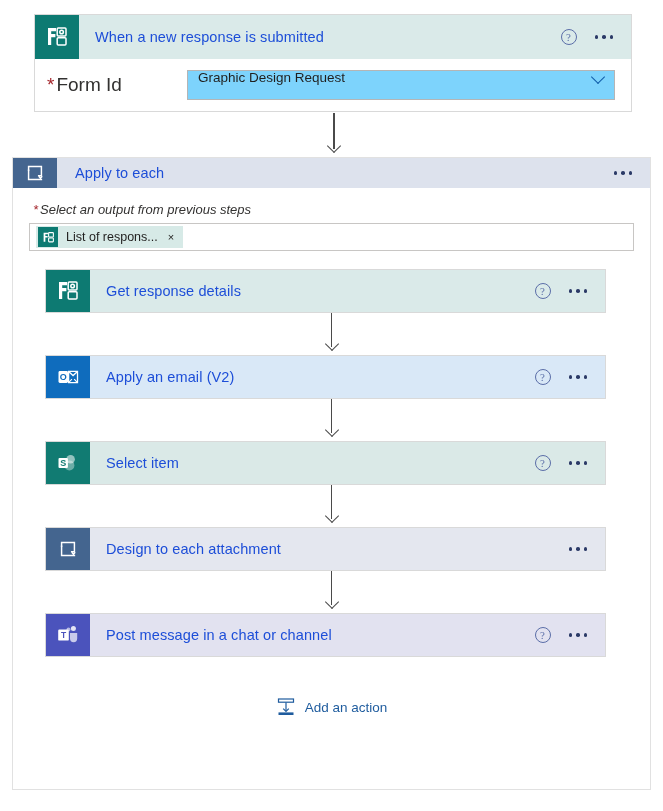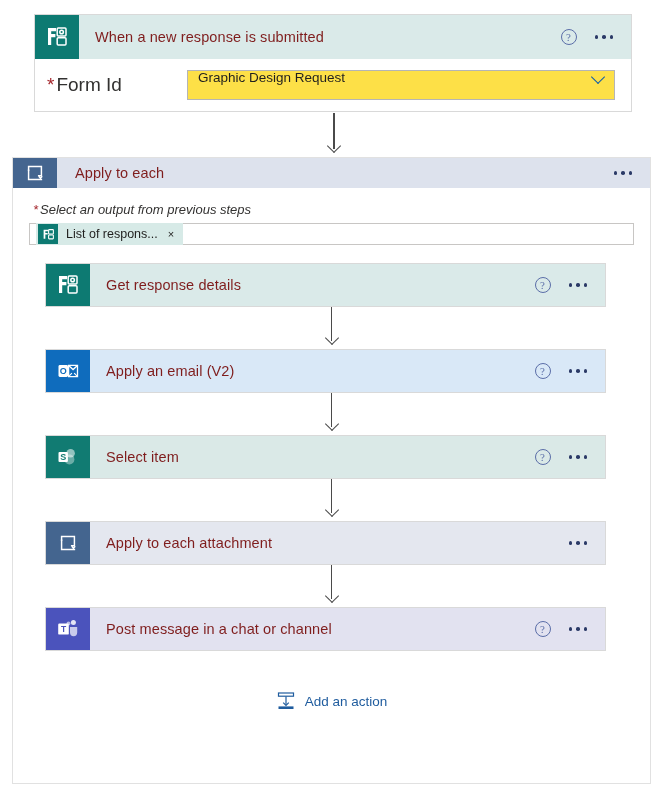--- a/index.html
+++ b/index.html
@@ -30,21 +30,21 @@
     display: flex;
     align-items: center;
     justify-content: center;
   }
   .card-title {
     flex: 1;
     display: flex;
     align-items: center;
     padding-left: 16px;
     font-size: 14.5px;
-    color: #7f1d1d;
+    color: #1d4ed8;
     letter-spacing: .1px;
     text-align: center;
   }
   .card-actions {
     display: flex;
     align-items: center;
     gap: 16px;
     padding-right: 16px;
   }
   .help-icon {
@@ -103,21 +103,21 @@
     color: #323130;
   }
   .req {
     color: #a4262c;
     margin-right: 2px;
   }
   .dropdown {
     flex: 1;
     height: 30px;
     border: 1px solid #b5b5b5;
-    background: #fde047;
+    background: #7dd3fc;
     display: flex;
     align-items: center;
     padding: 0 8px 16px 10px;
     box-sizing: border-box;
     font-size: 13.5px;
     color: #201f1e;
   }
   .dropdown .val { flex: 1; }
   .chev {
     width: 14px;
@@ -180,21 +180,21 @@
   .scope-body {
     padding: 14px 16px 18px 16px;
   }
   .scope-field-label {
     font-size: 13px;
     color: #323130;
     margin: 0 0 6px 4px;
     font-style: italic;
   }
   .token-box {
-    height: 22px;
+    height: 28px;
     border: 1px solid #c8c6c4;
     background: #fff;
     display: flex;
     align-items: center;
     padding: 0 6px;
     box-sizing: border-box;
   }
   .token {
     display: flex;
     align-items: center;
@@ -408,21 +408,21 @@
       </div>
 
       <div class="card inner-card" style="background:#e4e7ef;">
         <div class="card-icon" style="background:#44658f">
           <svg class="ms-icon" width="22" height="22" viewBox="0 0 24 24" aria-hidden="true">
             <path d="M5 9V5h14v10h-3" fill="none" stroke="#ffffff" stroke-width="1.6" stroke-linecap="square"></path>
             <path d="M19 19H5V9" fill="none" stroke="#ffffff" stroke-width="1.6" stroke-linecap="square"></path>
             <path d="M16.2 15.6l1.8 2.2 1.8-2.2" fill="none" stroke="#ffffff" stroke-width="1.6"></path>
           </svg>
         </div>
-        <div class="card-title">Apply to each attachment</div>
+        <div class="card-title">Design to each attachment</div>
         <div class="card-actions">
           <div class="ellipsis">
               <i></i>
               <i></i>
               <i></i>
             </div>
         </div>
       </div>
 
       <div class="conn">

